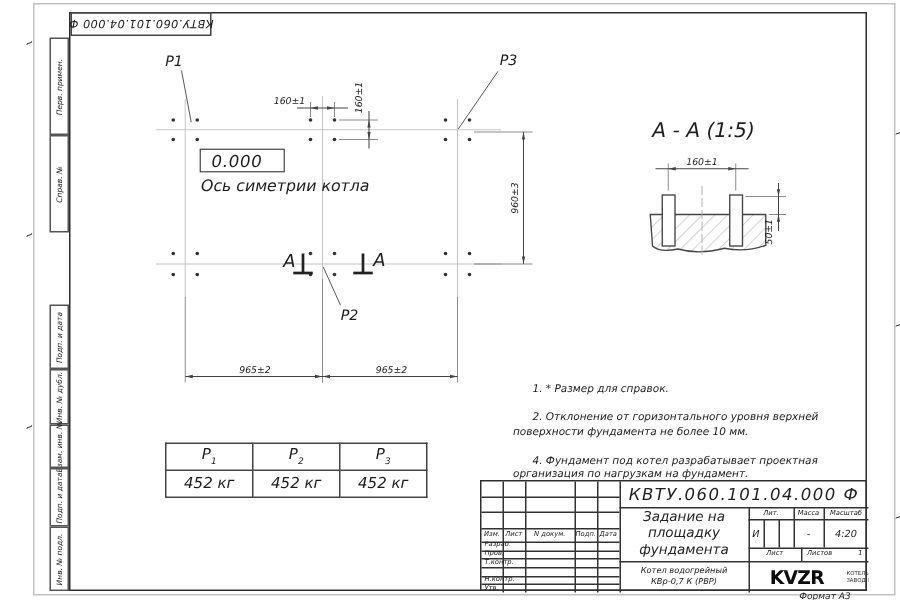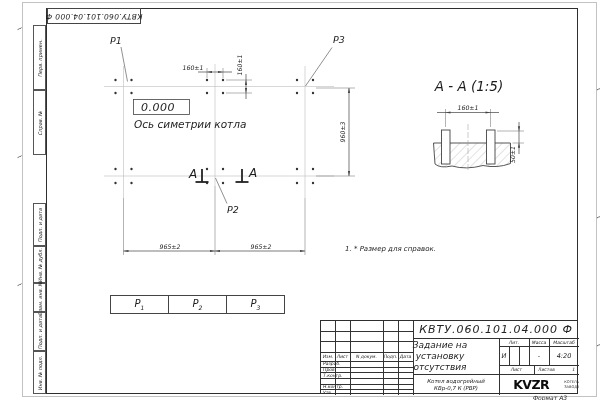--- a/index.html
+++ b/index.html
@@ -12,21 +12,21 @@
   .vcell span{position:absolute;left:50%;top:50%;transform:translate(-50%,-50%) rotate(-90deg);
     white-space:nowrap;font-size:5px;font-style:italic;color:#222;}
   
   #corner-stamp{left:47px;top:8px;width:94px;height:16px;border:0.9px solid #444;}
   #corner-stamp span{position:absolute;left:50%;top:50%;transform:translate(-50%,-50%) rotate(180deg);
     white-space:nowrap;font-size:7.5px;font-style:italic;letter-spacing:.3px;color:#1c1c1c;}
   
   svg text{font-family:"DejaVu Sans",sans-serif;font-style:italic;fill:#1d1d1d;}
   
   #notes{left:332px;top:245px;width:246px;font-size:7px;line-height:9.3px;font-style:italic;color:#222;}
-  #notes p{margin:0;text-indent:13px;}
+  #notes p{margin:10px;text-indent:13px;}
   
   #load-table{left:110px;top:295px;width:175px;border-collapse:collapse;table-layout:fixed;}
   #load-table td{border:1px solid #444;text-align:center;height:17px;font-style:italic;
     font-size:10px;color:#1c1c1c;padding:0;}
   #load-table sub{font-size:6px;}
   
   #tb{left:320px;top:320px;width:258px;height:74px;border:1.1px solid #2e2e2e;background:transparent;}
   .vl{position:absolute;width:0;border-left:0.9px solid #333;}
   .hl{position:absolute;height:0;border-top:0.9px solid #333;}
   .cell{position:absolute;box-sizing:border-box;display:flex;align-items:center;justify-content:center;
@@ -237,28 +237,35 @@
   <path d="M433.5,143 H510.5 V163.5 Q497,168.5 483,165.5 Q466,170 452,166 Q440,168.5 435,164 Z" fill="url(#hatch)" stroke="#444" stroke-width="0.9"></path>
   <path d="M468,124 V172" stroke="#aaa" stroke-width="0.6" stroke-dasharray="6 2"></path>
   <rect x="441.5" y="130" width="8.5" height="34" fill="#fff" stroke="#444" stroke-width="0.9"></rect>
   <rect x="486.5" y="130" width="8.5" height="34" fill="#fff" stroke="#444" stroke-width="0.9"></rect>
   <text x="468" y="110" text-anchor="middle" font-size="6.2">160±1</text>
   <text x="514.5" y="154.5" text-anchor="middle" font-size="6.2" transform="rotate(-90 514.5 154.5)">50±1</text>
 </svg>
 
 <div id="notes" class="abs">
   <p>1. * Размер для справок.</p>
+  <p>2. Отклонение от горизонтального уровня верхней поверхности фундамента не более 10 мм.</p>
+  <p>4. Фундамент под котел разрабатывает проектная организация по нагрузкам на фундамент.</p>
 </div>
 
 <table id="load-table" class="abs">
   <tbody>
       <tr>
     <td><span>P</span><sub>1</sub></td>
     <td><span>P</span><sub>2</sub></td>
     <td><span>P</span><sub>3</sub></td>
+  </tr>
+  <tr>
+    <td>452 кг</td>
+    <td>452 кг</td>
+    <td>452 кг</td>
   </tr>
 </tbody>
   </table>
 
 <div id="tb" class="abs">
 
   <div class="vl" style="left:14px;top:0;height:74px"></div>
   <div class="vl" style="left:29px;top:0;height:74px"></div>
   <div class="vl" style="left:62px;top:0;height:74px"></div>
   <div class="vl" style="left:77px;top:0;height:74px"></div>
@@ -291,24 +298,24 @@
   <div class="cell" style="left:77px;top:31px;width:15px;height:9px">Дата</div>
 
   <div class="cell left" style="left:0;top:40px;width:29px;height:5.7px">Разраб.</div>
   <div class="cell left" style="left:0;top:45.7px;width:29px;height:5.7px">Пров.</div>
   <div class="cell left" style="left:0;top:51.3px;width:29px;height:5.7px">Т.контр.</div>
   <div class="cell left" style="left:0;top:62.7px;width:29px;height:5.7px">Н.контр.</div>
   <div class="cell left" style="left:0;top:68.3px;width:29px;height:5.7px">Утв.</div>
 
   <div class="cell" id="tb-designation" style="left:92px;top:0;width:166px;height:17px">КВТУ.060.101.04.000 Ф</div>
 
-  <div class="cell" id="doc-title" style="left:76px;top:17px;width:86px;height:36px;flex-direction:column">
+  <div class="cell" id="doc-title" style="left:92px;top:17px;width:86px;height:36px;flex-direction:column">
     <span>Задание на</span>
-    <span>установку</span>
-    <span>отсутствия</span>
+    <span>площадку</span>
+    <span>фундамента</span>
   </div>
 
   <div class="cell" id="product" style="left:92px;top:53px;width:86px;height:21px;flex-direction:column">
     <span>Котел водогрейный</span>
     <span>КВр-0,7 К (РВР)</span>
   </div>
 
   <div class="cell" style="left:178px;top:17px;width:30px;height:8px">Лит.</div>
   <div class="cell" style="left:208px;top:17px;width:20px;height:8px">Масса</div>
   <div class="cell" style="left:228px;top:17px;width:30px;height:8px">Масштаб</div>

